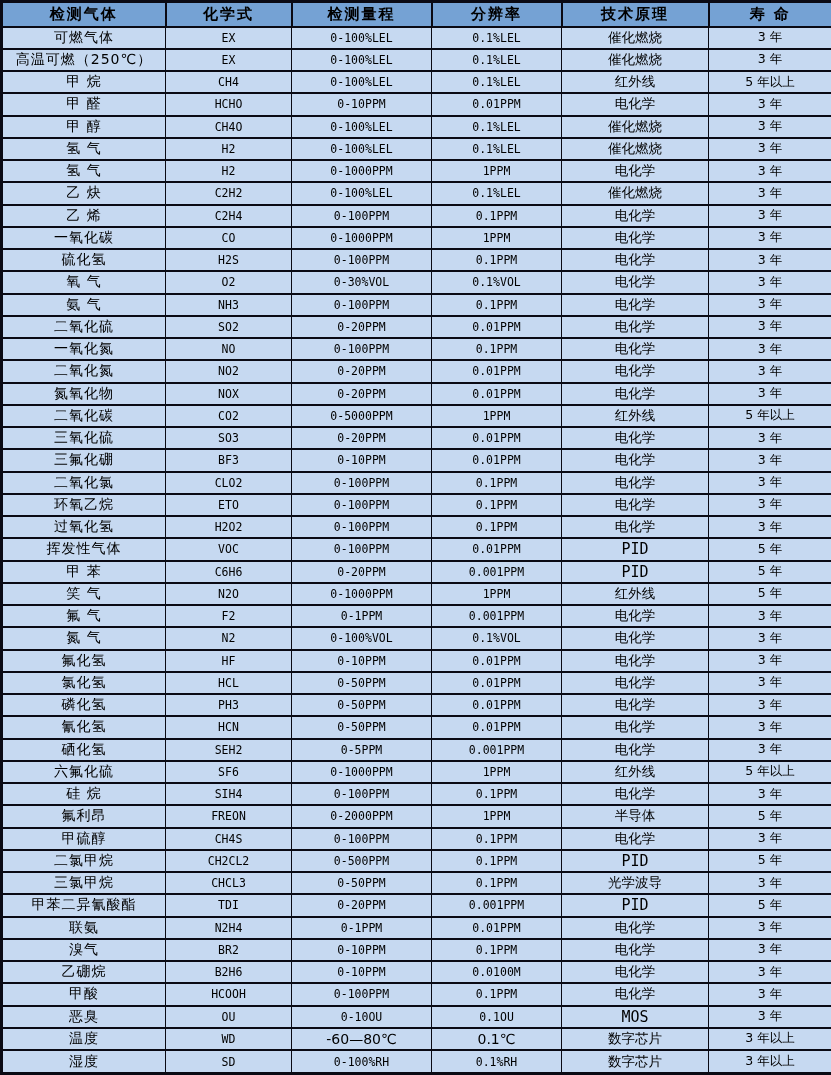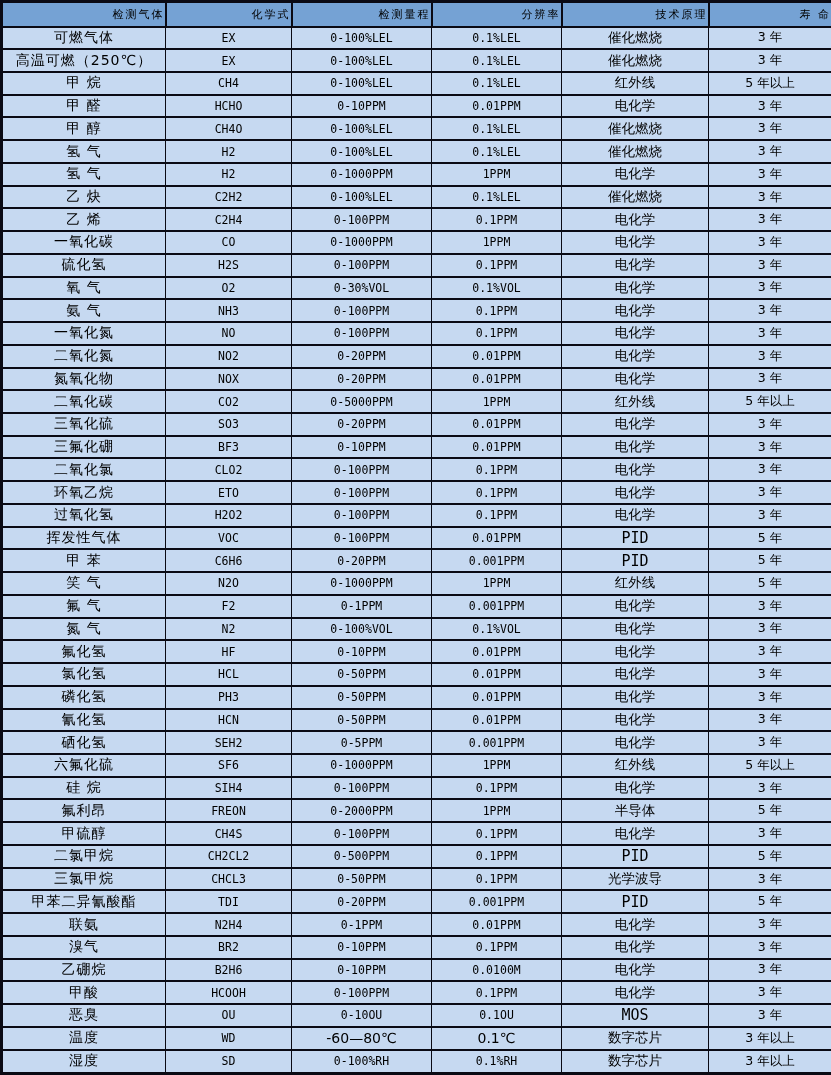--- a/index.html
+++ b/index.html
@@ -16,22 +16,22 @@
   table{
     border-collapse:collapse;table-layout:fixed;
     width:831px;height:1075px;
     border:3px solid var(--border);
   }
   thead tr{height:25px;}
   tbody tr{height:17px;}
   th{
     background:var(--header-bg);
     border:2px solid var(--border);
-    font-weight:normal;font-size:11px;letter-spacing:2px;
-    text-align:right;vertical-align:middle;padding:0;
+    font-weight:bold;font-size:15px;letter-spacing:2px;
+    text-align:center;vertical-align:middle;padding:0;
     color:var(--text);
   }
   td{
     background:var(--row-bg);
     border:2px solid var(--border);
     border-left-width:1px;border-right-width:1px;
     text-align:center;vertical-align:middle;padding:0 2px;
     font-size:14px;color:var(--text);
     overflow:hidden;white-space:nowrap;
   }
@@ -165,20 +165,28 @@
       </tr>
       <tr>
         <td class="col-0">氨 气</td>
         <td class="col-1 latin">NH3</td>
         <td class="col-2 latin">0-100PPM</td>
         <td class="col-3 latin">0.1PPM</td>
         <td class="col-4">电化学</td>
         <td class="col-5">3 年</td>
       </tr>
       <tr>
+        <td class="col-0">二氧化硫</td>
+        <td class="col-1 latin">SO2</td>
+        <td class="col-2 latin">0-20PPM</td>
+        <td class="col-3 latin">0.01PPM</td>
+        <td class="col-4">电化学</td>
+        <td class="col-5">3 年</td>
+      </tr>
+      <tr>
         <td class="col-0">一氧化氮</td>
         <td class="col-1 latin">NO</td>
         <td class="col-2 latin">0-100PPM</td>
         <td class="col-3 latin">0.1PPM</td>
         <td class="col-4">电化学</td>
         <td class="col-5">3 年</td>
       </tr>
       <tr>
         <td class="col-0">二氧化氮</td>
         <td class="col-1 latin">NO2</td>

